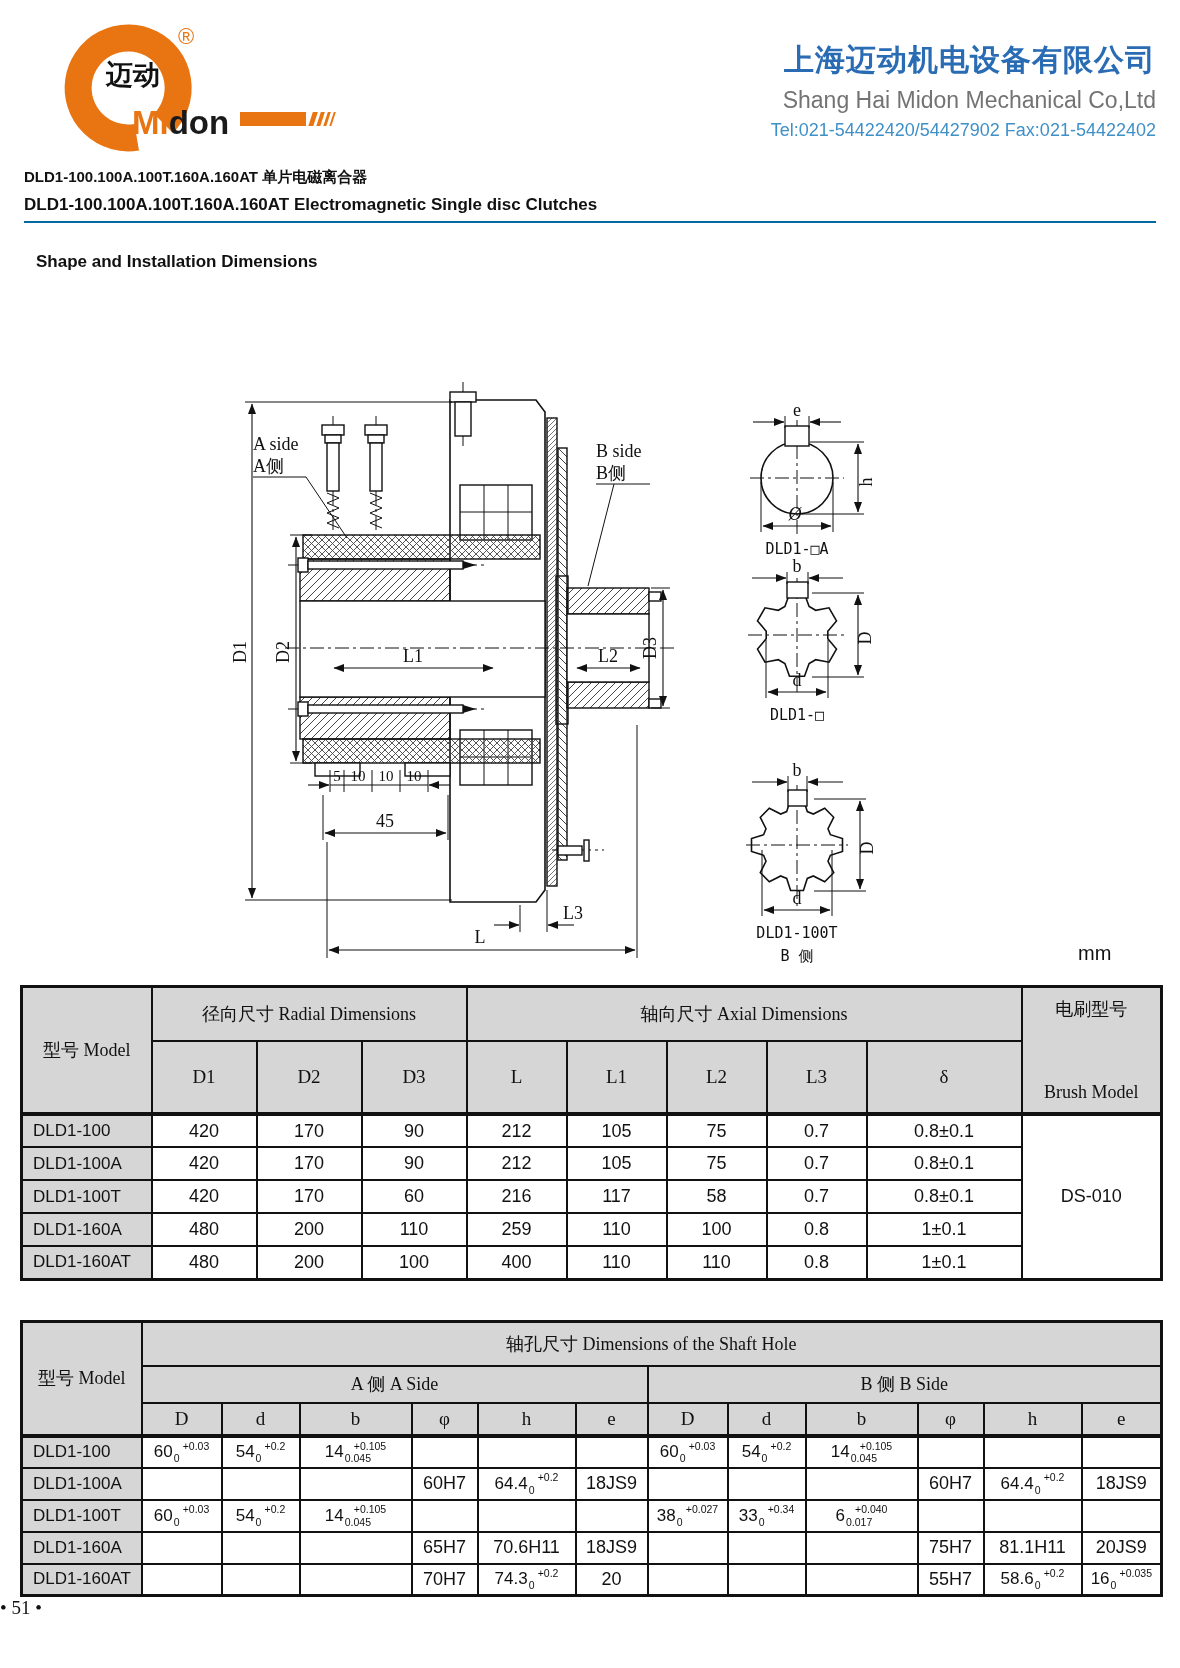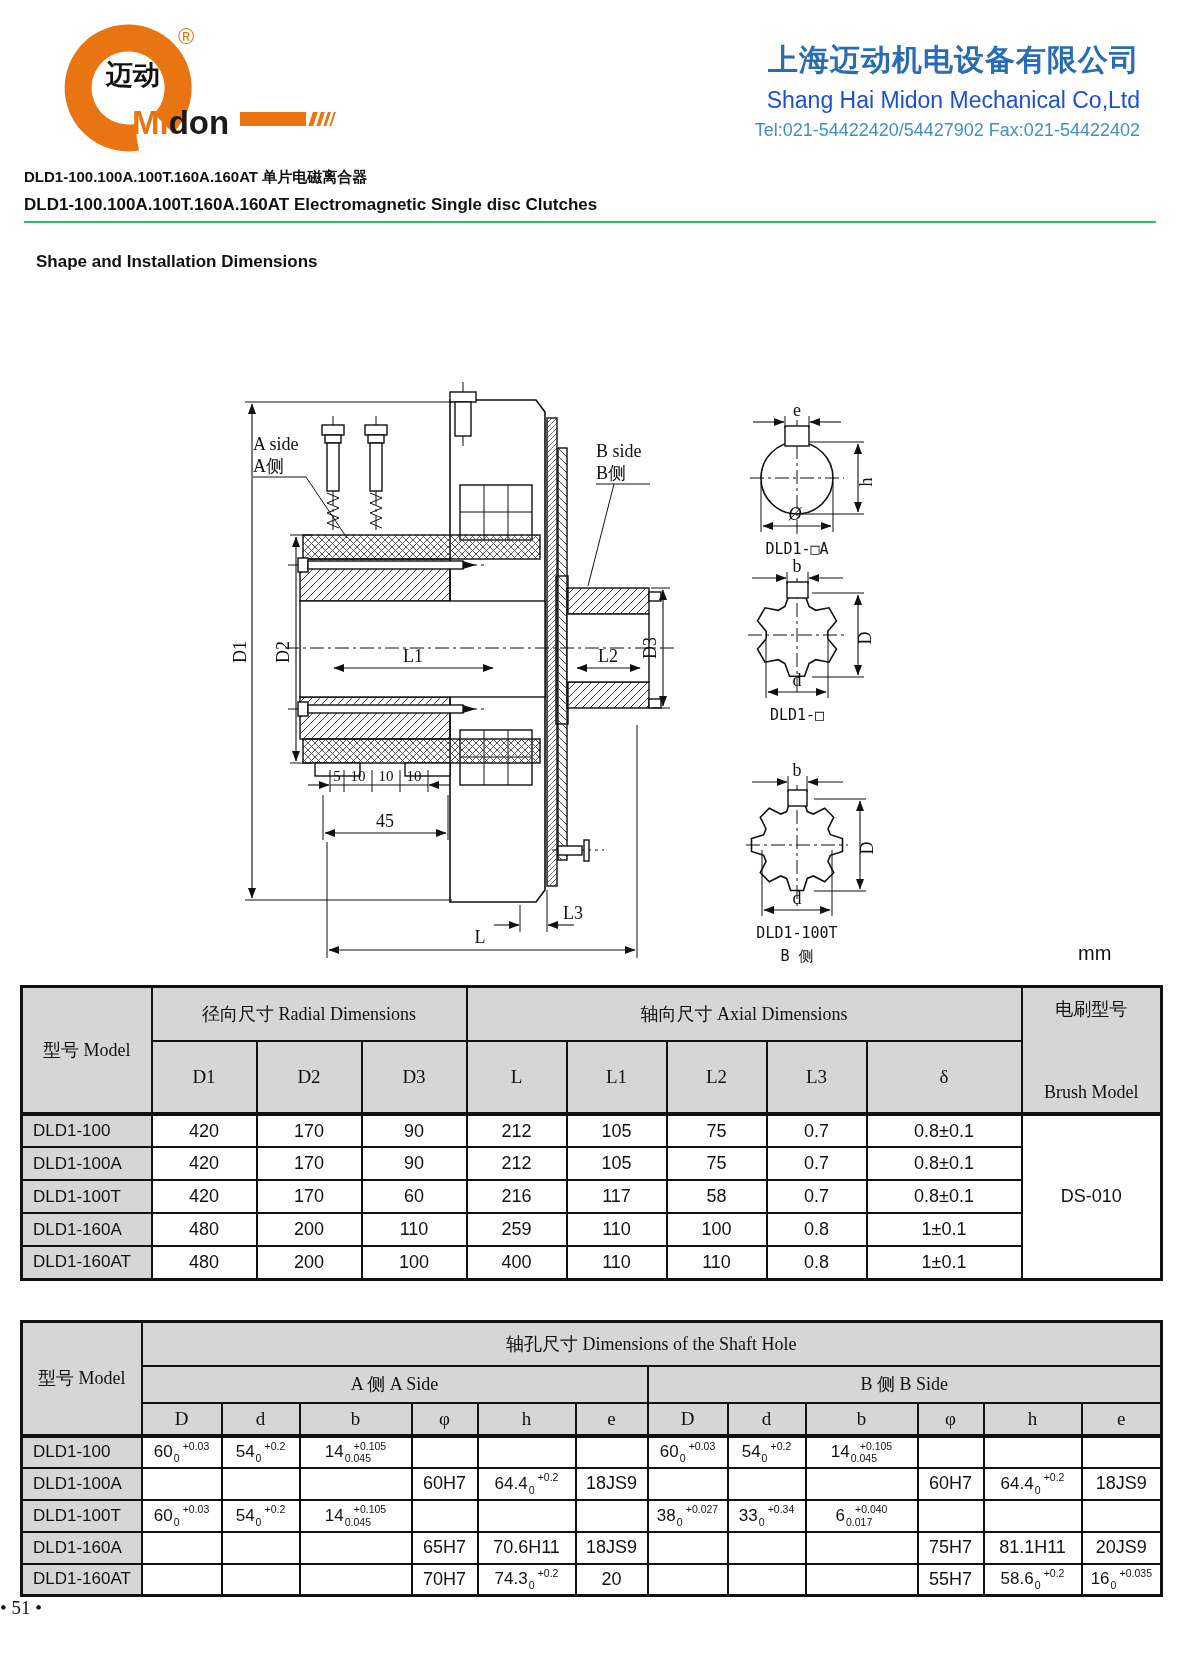--- a/index.html
+++ b/index.html
@@ -4,29 +4,29 @@
 <style>
   html,body{margin:0;padding:0;}
   body{
     width:1180px;height:1668px;position:relative;background:#ffffff;
     font-family:"Liberation Sans",sans-serif;color:#111;overflow:hidden;
   }
   .abs{position:absolute;}
   
   .header{top:0;left:0;width:1180px;height:160px;}
   .logo{top:10px;left:28px;width:310px;height:150px;}
-  .company{top:40px;right:40px;width:560px;text-align:right;}
+  .company{top:40px;right:24px;width:560px;text-align:right;}
   .company-cn{font-size:30px;font-weight:bold;color:#2a6cb4;letter-spacing:1px;}
-  .company-en{font-size:23px;color:#1d4ed8;margin-top:6px;}
+  .company-en{font-size:23px;color:#737373;margin-top:6px;}
   .company-tel{font-size:18px;color:#4090c8;margin-top:6px;}
   
   .title-block{top:168px;left:24px;width:1156px;}
   .title-cn{font-size:15px;font-weight:bold;color:#111;}
   .title-en{font-size:17px;font-weight:bold;color:#111;margin-top:8px;padding-bottom:6px;
-            border-bottom:2px solid #22c55e;width:1132px;}
+            border-bottom:2px solid #0369a1;width:1132px;}
   .section-block{top:248px;left:36px;}
   .section-cn{font-size:30px;color:#111;}
   .section-en{font-size:17px;font-weight:bold;color:#111;margin-top:4px;}
   
   .drawing{top:330px;left:0;}
   
   table{border-collapse:collapse;table-layout:fixed;width:1140px;background:#fff;}
   .t1{top:985px;left:20px;}
   .t2{top:1320px;left:20px;}
   th,td{border:2px solid #111;text-align:center;vertical-align:middle;padding:0 2px;

